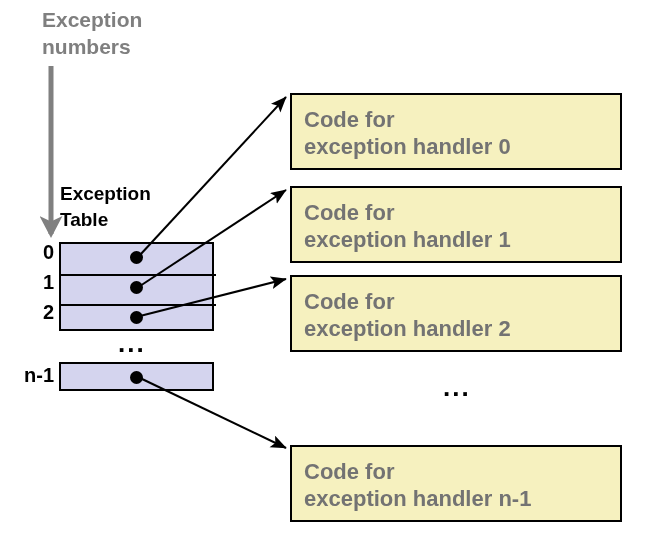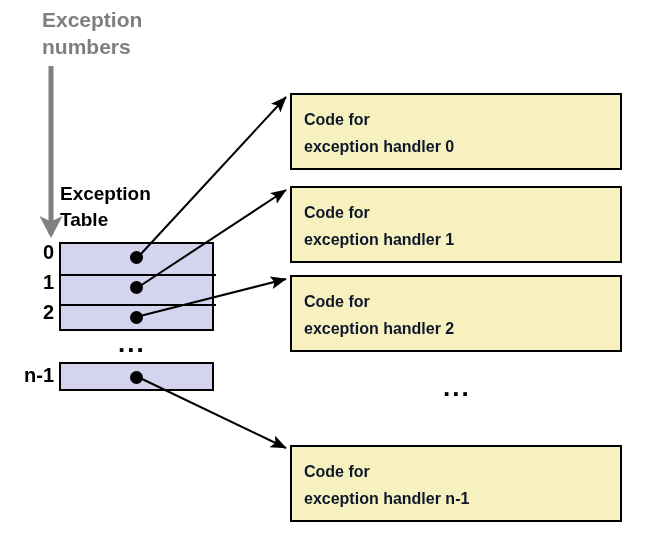--- a/index.html
+++ b/index.html
@@ -126,23 +126,23 @@
   }
   .code-box.b0  { top: 93px; }
   .code-box.b1  { top: 186px; }
   .code-box.b2  { top: 275px; }
   .code-box.bn1 { top: 445px; }
 
   .code-text {
     position: absolute;
     left: 12px;
     top: 11px;
-    font-size: 16px;
-    font-weight: bold;
-    color: #0f172a;
+    font-size: 22px;
+    font-weight: bold;
+    color: #737373;
     line-height: 27px;
     white-space: pre-line;
   }
 
   
   #arrow-layer {
     position: absolute;
     left: 0;
     top: 0;
     width: 647px;

